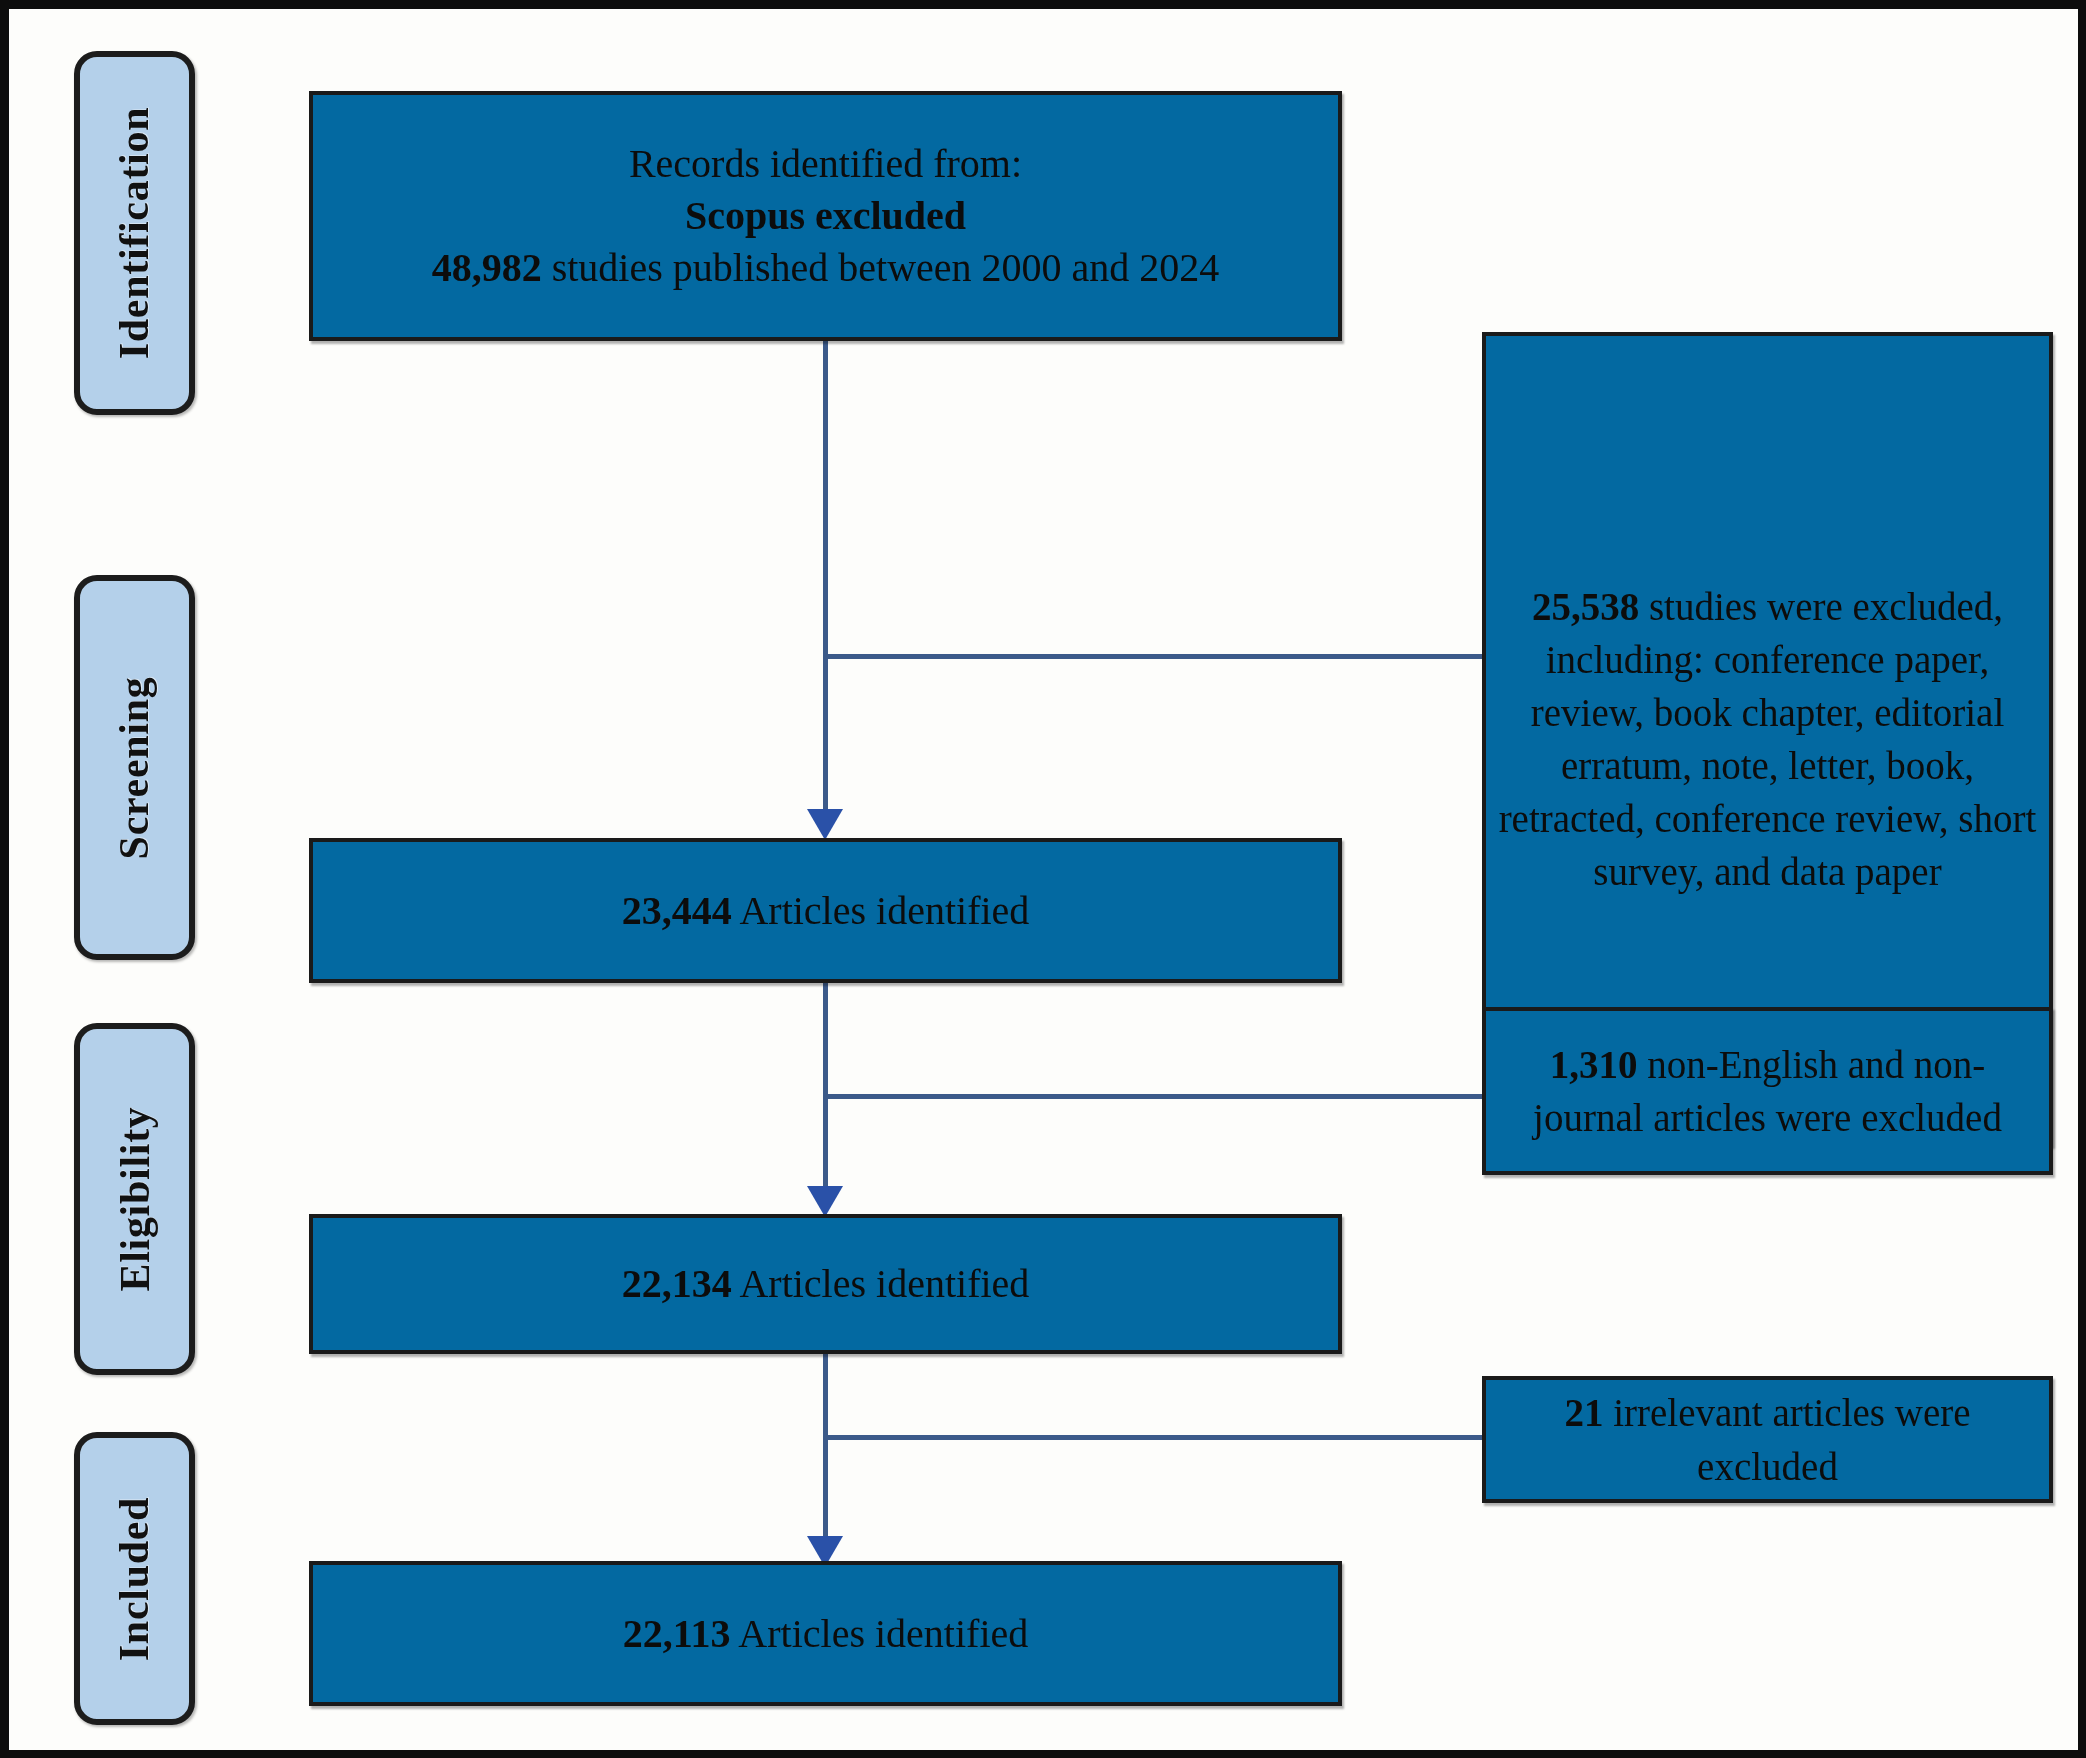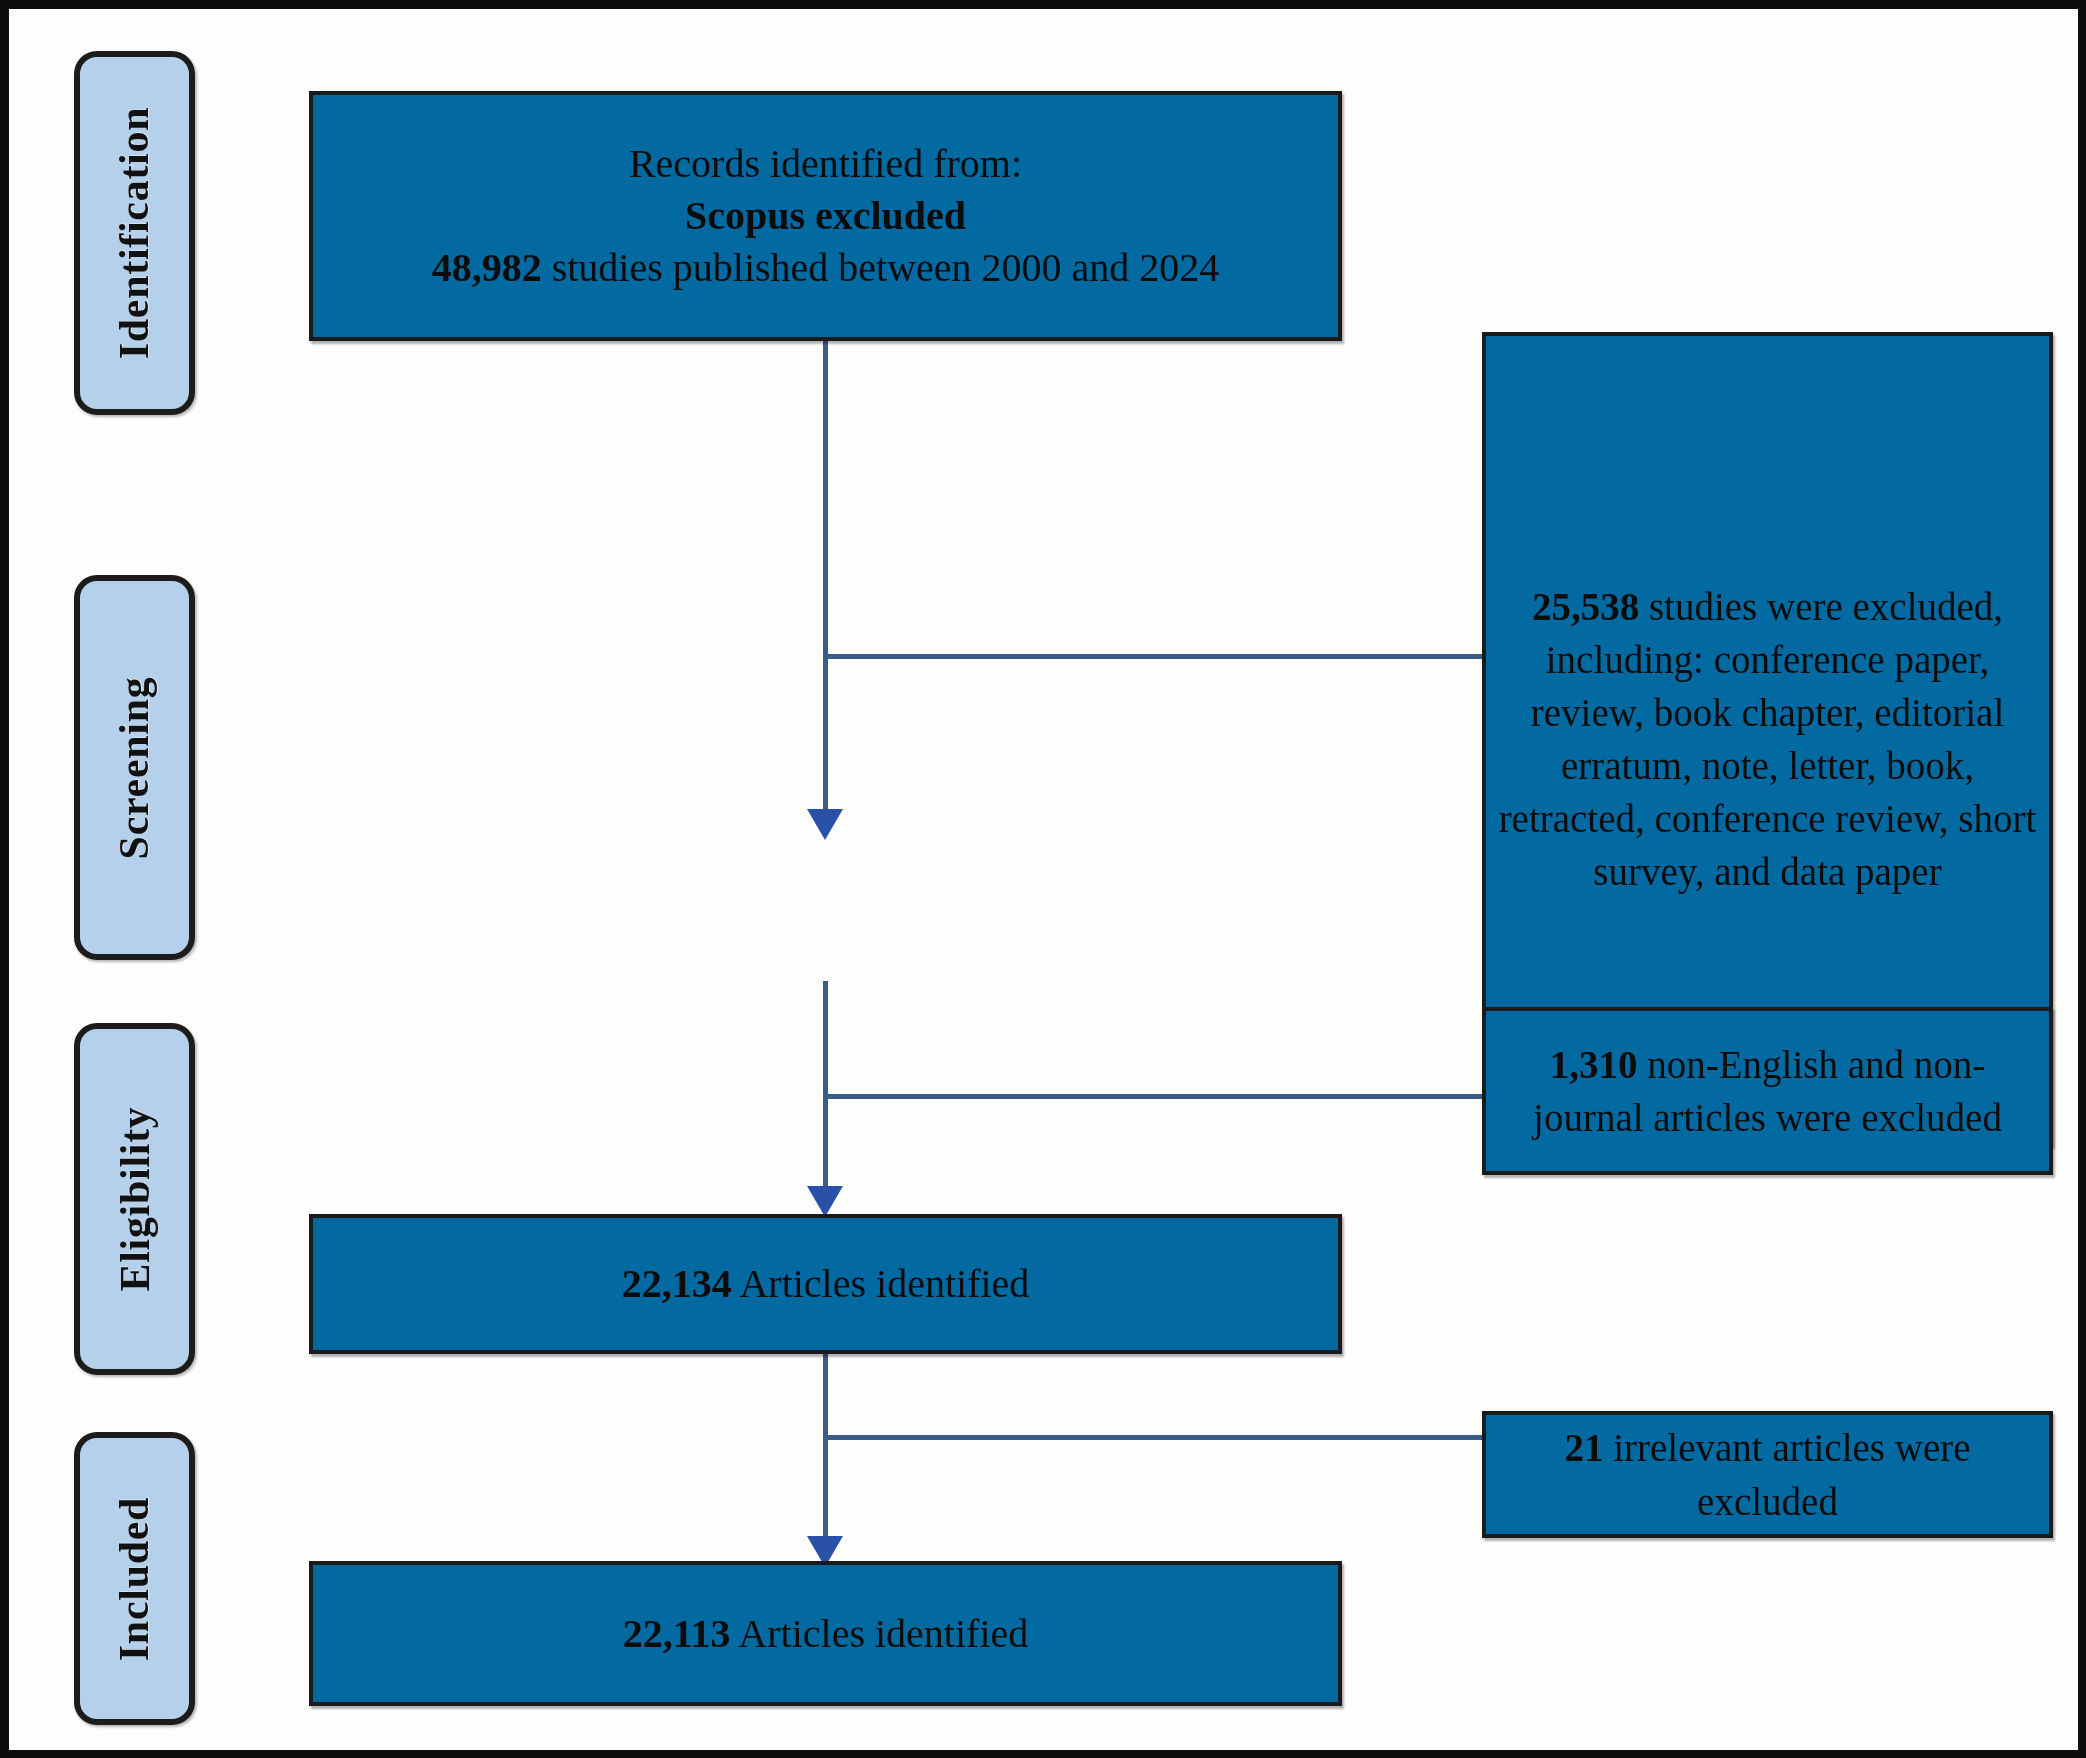--- a/index.html
+++ b/index.html
@@ -118,20 +118,25 @@
   <div class="arrow" style="left:798px; top:1527px;"></div>
 
   <div class="box" style="left:300px; top:82px; width:1033px; height:250px;">
     <div class="txt">
       <span>Records identified from:</span><br>
       <span class="b">Scopus excluded</span><br>
       <span class="b">48,982</span><span> studies published between 2000 and 2024</span>
     </div>
   </div>
 
+  <div class="box" style="left:300px; top:829px; width:1033px; height:145px;">
+    <div class="txt">
+      <span class="b">23,444</span><span> Articles identified</span>
+    </div>
+  </div>
 
   <div class="box" style="left:300px; top:1205px; width:1033px; height:140px;">
     <div class="txt">
       <span class="b">22,134</span><span> Articles identified</span>
     </div>
   </div>
 
   <div class="box" style="left:300px; top:1552px; width:1033px; height:145px;">
     <div class="txt">
       <span class="b">22,113</span><span> Articles identified</span>
@@ -143,20 +148,20 @@
       <span class="b">25,538</span><span> studies were excluded, including: conference paper, review, book chapter, editorial erratum, note, letter, book, retracted, conference review, short survey, and data paper</span>
     </div>
   </div>
 
   <div class="box side" style="left:1473px; top:998px; width:571px; height:168px;">
     <div class="txt">
       <span class="b">1,310</span><span>  non-English and non-journal articles were excluded</span>
     </div>
   </div>
 
-  <div class="box side" style="left:1473px; top:1367px; width:571px; height:127px;margin-top:35px;">
+  <div class="box side" style="left:1473px; top:1367px; width:571px; height:127px;">
     <div class="txt">
       <span class="b">21</span><span> irrelevant articles were excluded</span>
     </div>
   </div>
 
 </div>
 
 
 </body></html>

